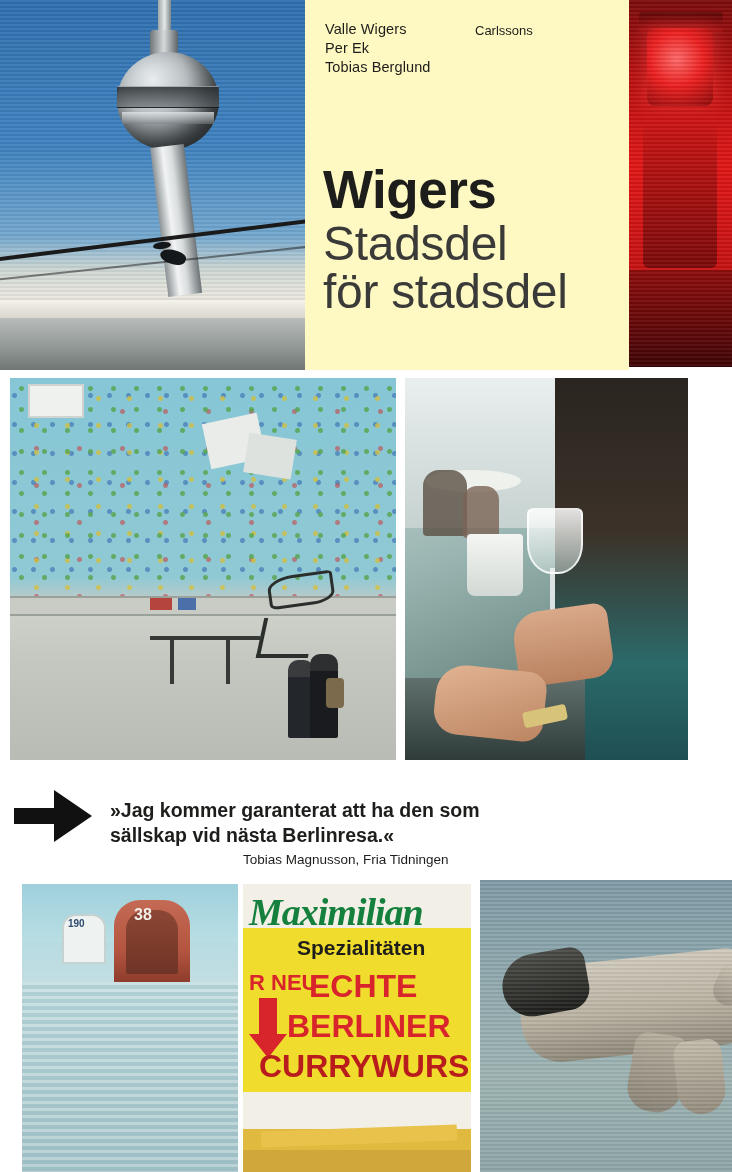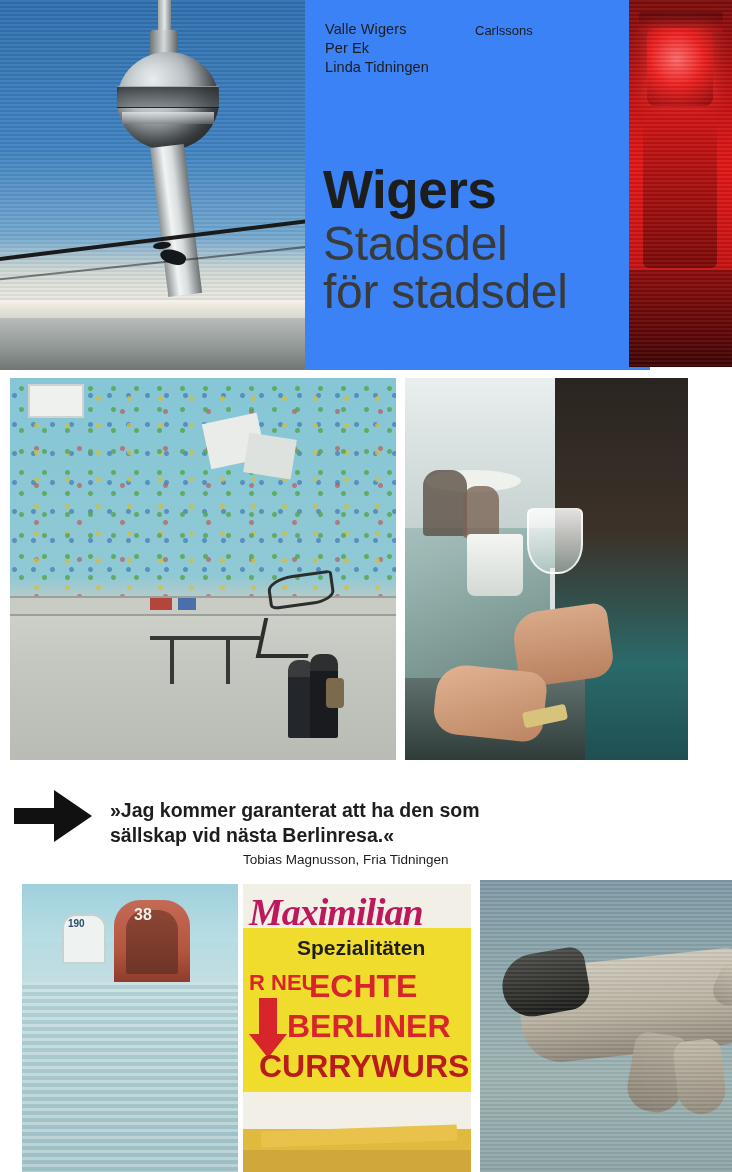--- a/index.html
+++ b/index.html
@@ -122,22 +122,21 @@
     left: 0; top: 318px;
     width: 305px; height: 52px;
     background: linear-gradient(180deg,#b8bcba,#8f9693 60%,#6f7673 100%);
   }
 
   
   .title-panel {
     position: absolute;
     left: 305px; top: 0;
     width: 324px; height: 370px;
-    background: #3b82f6;
-    padding-left: 21px;
+    background: #fef9c3;
   }
   .authors {
     position: absolute;
     left: 20px; top: 20px;
     font-size: 14.5px;
     line-height: 19px;
     color: #1d1d1b;
     letter-spacing: .1px;
   }
   .publisher {
@@ -493,21 +492,21 @@
     position: absolute; left: 0; top: 0; width: 228px; height: 44px;
     background: #f2f0e6;
   }
   .sign-max {
     position: absolute; left: 6px; top: 6px;
     width: 216px;
     font-family: "Liberation Serif", serif;
     font-style: italic;
     font-weight: bold;
     font-size: 38px;
-    color: #be185d;
+    color: #15803d;
     letter-spacing: -1px;
   }
   .sign-spec {
     position: absolute; left: 54px; top: 52px;
     font-size: 21px; font-weight: bold; color: #1d1d1b;
   }
   .sign-neu {
     position: absolute; left: 6px; top: 86px;
     font-size: 22px; font-weight: bold; color: #d8252b;
   }
@@ -637,21 +636,21 @@
       <div class="tv-cable2"></div>
       <div class="tv-bird"></div>
       <div class="tv-horizon"></div>
       <div class="tv-ground"></div>
     </div>
 
     <div class="title-panel">
       <div class="authors">
         <div>Valle Wigers</div>
         <div>Per Ek</div>
-        <div>Linda Tidningen</div>
+        <div>Tobias Berglund</div>
       </div>
       <div class="publisher">Carlssons</div>
       <div class="title-main">Wigers</div>
       <div class="title-sub1">Stadsdel</div>
       <div class="title-sub2">för stadsdel</div>
     </div>
 
     <div class="redlight">
       <div class="rl-hood"></div>
       <div class="rl-lamp"></div>

